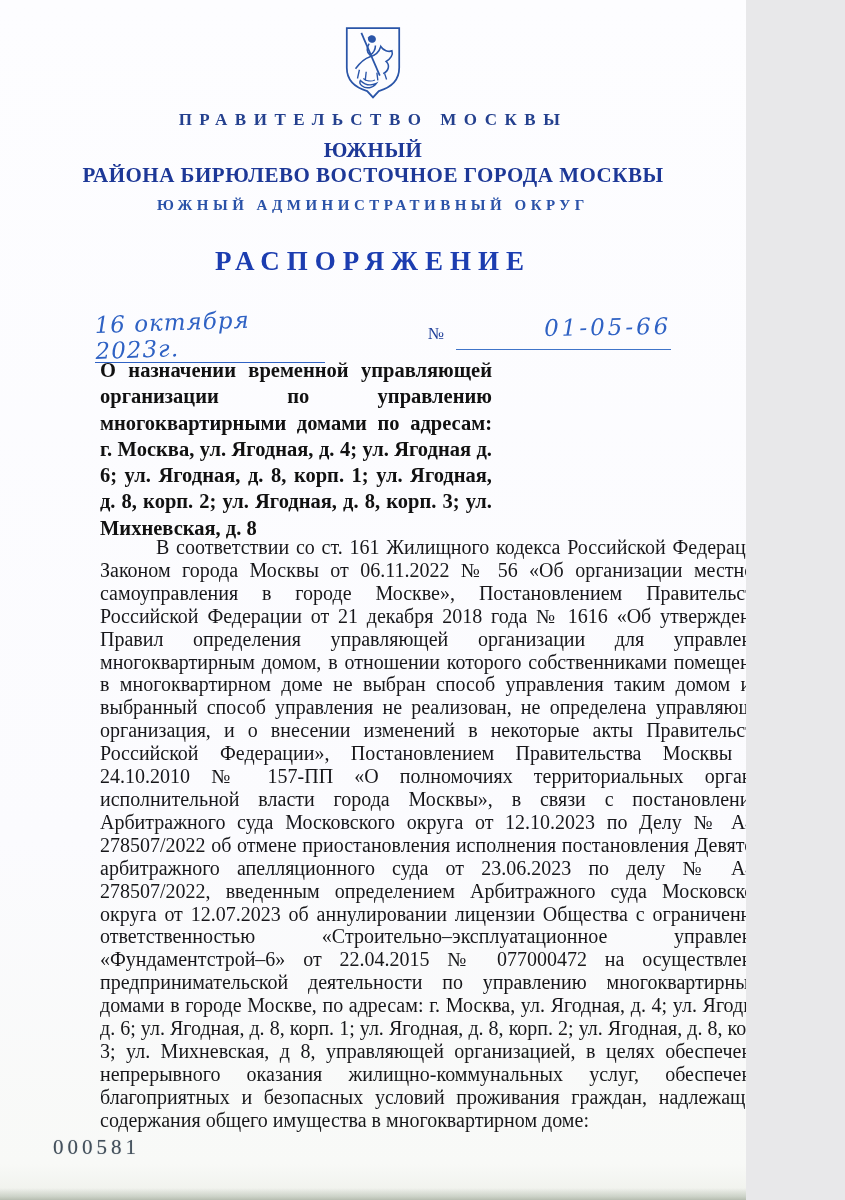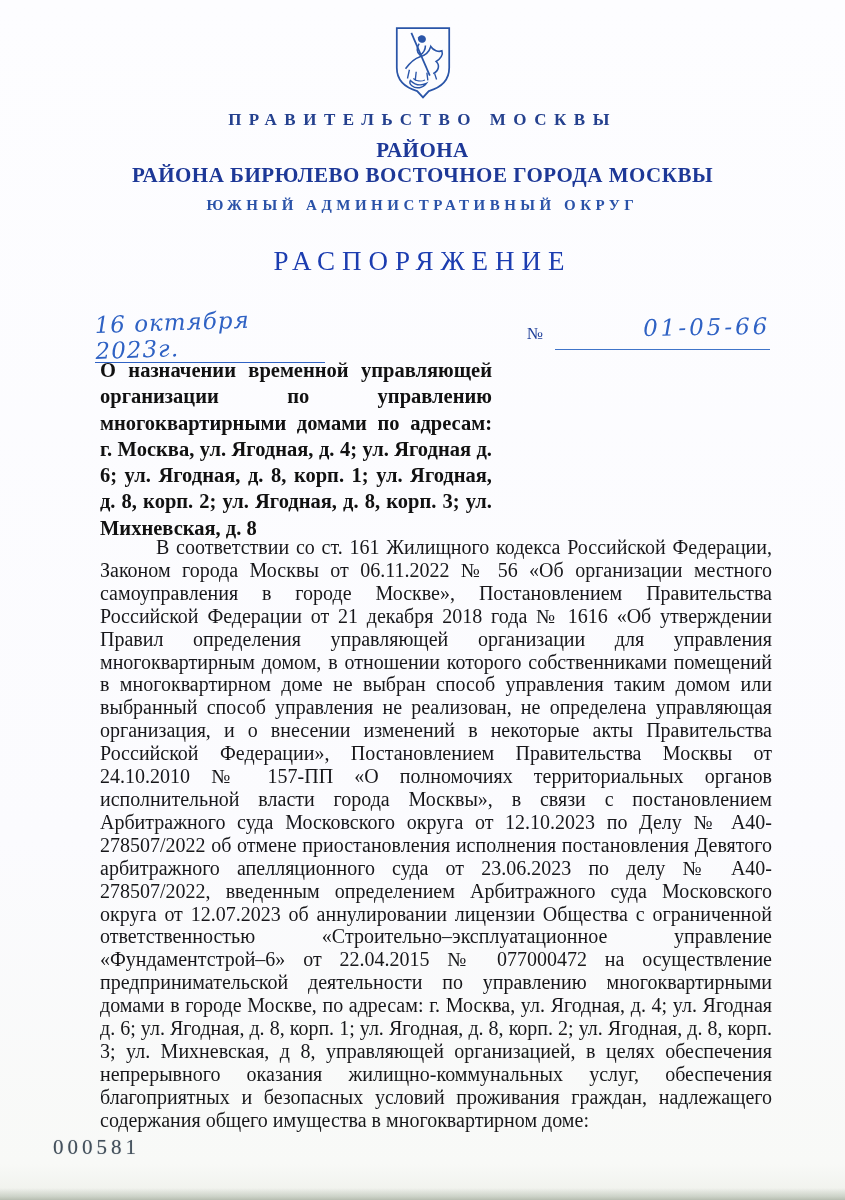--- a/index.html
+++ b/index.html
@@ -3,21 +3,21 @@
 <meta charset="utf-8">
 <style>
   html,body{margin:0;padding:0;}
   body{
     width:845px;height:1200px;
     background:#e8e8ea;
     font-family:"Liberation Serif", serif;
   }
   .paper{
     position:relative;
-    width:845px;height:1200px;
+    width:746px;height:1200px;
     background:linear-gradient(180deg,#fdfdff 0%,#fbfbfe 70%,#f8f9f7 97%,#eef0ea 100%);
     overflow:hidden;
     color:#1c1c1e;
   }
   .scan-edge{
     position:absolute;left:0;bottom:0;width:845px;height:12px;
     background:linear-gradient(180deg,rgba(190,198,186,0) 0%,rgba(176,186,172,.55) 70%,rgba(158,168,152,.7) 100%);
   }
   .emblem{
     position:absolute;top:24px;left:0;right:0;
@@ -37,21 +37,21 @@
   .uprava2{
     top:163px;
     font-size:21px;font-weight:bold;color:#1d3897;letter-spacing:.5px;
   }
   .okrug{
     top:197px;
     font-size:15px;letter-spacing:4.5px;color:#2a52a8;font-weight:600;
   }
   .doc-title{
     top:246px;
-    font-size:27px;font-weight:normal;letter-spacing:7px;color:#1c3db0;
+    font-size:27px;font-weight:bold;letter-spacing:7px;color:#1c3db0;
   }
   .dateline{
     position:absolute;top:308px;left:95px;right:75px;height:46px;
   }
   .hand{
     font-family:"DejaVu Serif", serif;
     font-style:italic;
     color:#2f62c4;
   }
   .date-group{
@@ -111,21 +111,21 @@
       <path d="M20 47 L18 56 M27 49 L26 58 M38 50 L39 58 M46 51 L48 57" stroke="#2a55a8" stroke-width="1.4" fill="none"></path>
       <path d="M29 13.5 C31.5 10.5 35.5 11 36.8 14.2 C37.6 17 35.3 19.6 32.4 19.2 C29.6 18.8 28.2 16 29 13.5 Z" fill="#2a55a8"></path>
       <path d="M30 20 C27 25 27.5 29 31 32 C34 30 36.5 26.5 36.5 22" stroke="#2a55a8" stroke-width="1.6" fill="none"></path>
       <path d="M22 9 L41 53" stroke="#2a55a8" stroke-width="1.8"></path>
       <path d="M21 58 C25 62 31 64 37.5 61 C34 66 27 67 22.5 63.5 C20.5 62 20 60 21 58 Z" fill="none" stroke="#2a55a8" stroke-width="1.5"></path>
       <path d="M24 56 C27 58.5 32 59.5 36 57.5" stroke="#2a55a8" stroke-width="1.2" fill="none"></path>
     </svg>
   </div>
 
   <div class="hdr gov">ПРАВИТЕЛЬСТВО МОСКВЫ</div>
-  <div class="hdr uprava1">РАЙОНА</div>
+  <div class="hdr uprava1">ЮЖНЫЙ</div>
   <div class="hdr uprava2">РАЙОНА БИРЮЛЕВО ВОСТОЧНОЕ ГОРОДА МОСКВЫ</div>
   <div class="hdr okrug">ЮЖНЫЙ АДМИНИСТРАТИВНЫЙ ОКРУГ</div>
 
   <div class="hdr doc-title">РАСПОРЯЖЕНИЕ</div>
 
   <div class="dateline">
     <div class="date-group">
       <span class="hand">16 октября 2023г.</span>
     </div>
     <div class="num-group">

